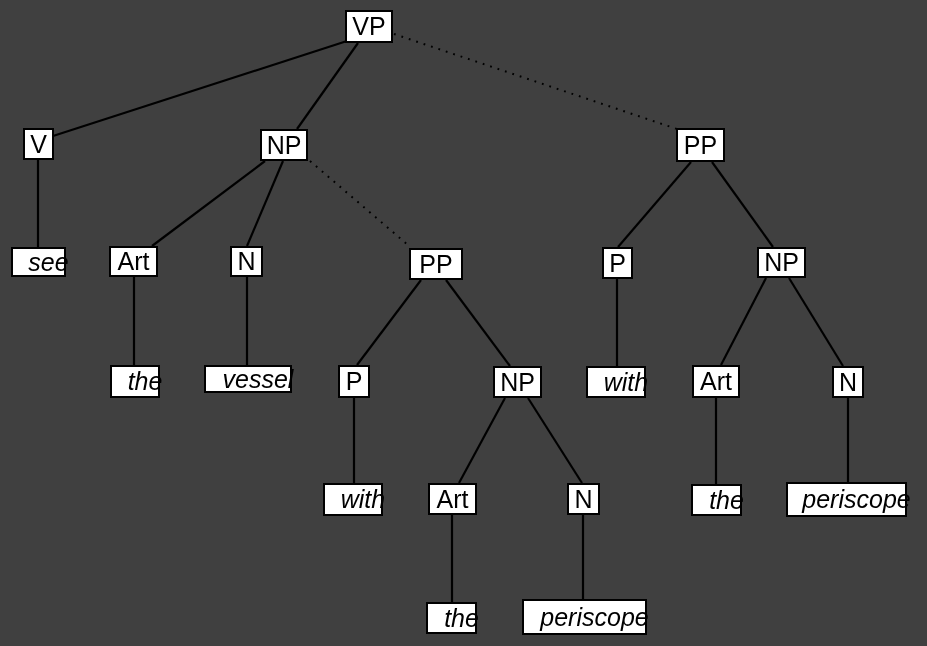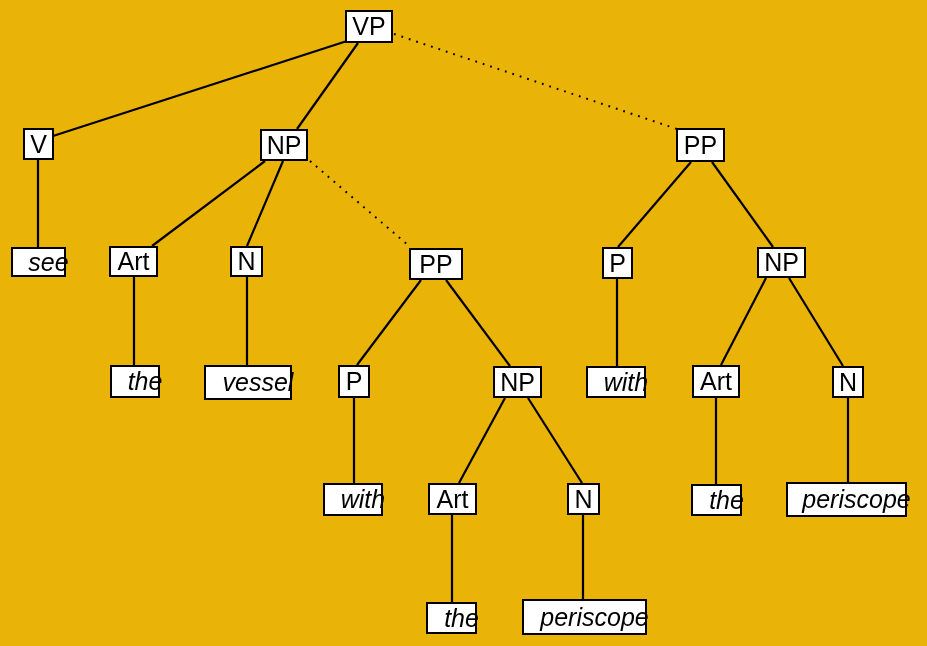--- a/index.html
+++ b/index.html
@@ -1,20 +1,20 @@
 <!DOCTYPE html>
 <html><head>
 <meta charset="utf-8">
 <style>
   html, body { margin: 0; padding: 0; background: #ffffff; }
   .canvas {
     position: relative;
     width: 927px;
     height: 646px;
-    background: #eab308;
+    background: #404040;
     font-family: "Liberation Sans", sans-serif;
     overflow: hidden;
   }
   svg.edges {
     position: absolute;
     left: 0; top: 0;
     width: 927px; height: 646px;
   }
   svg.edges line { stroke: #000000; stroke-width: 2.2; }
   svg.edges line.dotted {
@@ -101,21 +101,21 @@
   <div class="node" style="left:602px;top:247px;width:31px;height:32px">
       <span>P</span>
     </div>
   <div class="node" style="left:757px;top:247px;width:49px;height:31px">
       <span>NP</span>
     </div>
 
   <div class="node terminal" style="left:110px;top:365px;width:50px;height:33px">
       <span>the</span>
     </div>
-  <div class="node terminal" style="left:204px;top:365px;width:88px;height:35px">
+  <div class="node terminal" style="left:204px;top:365px;width:88px;height:28px">
       <span>vessel</span>
     </div>
   <div class="node" style="left:338px;top:365px;width:32px;height:33px">
       <span>P</span>
     </div>
   <div class="node" style="left:493px;top:366px;width:49px;height:32px">
       <span>NP</span>
     </div>
   <div class="node terminal" style="left:586px;top:366px;width:60px;height:32px">
       <span>with</span>

